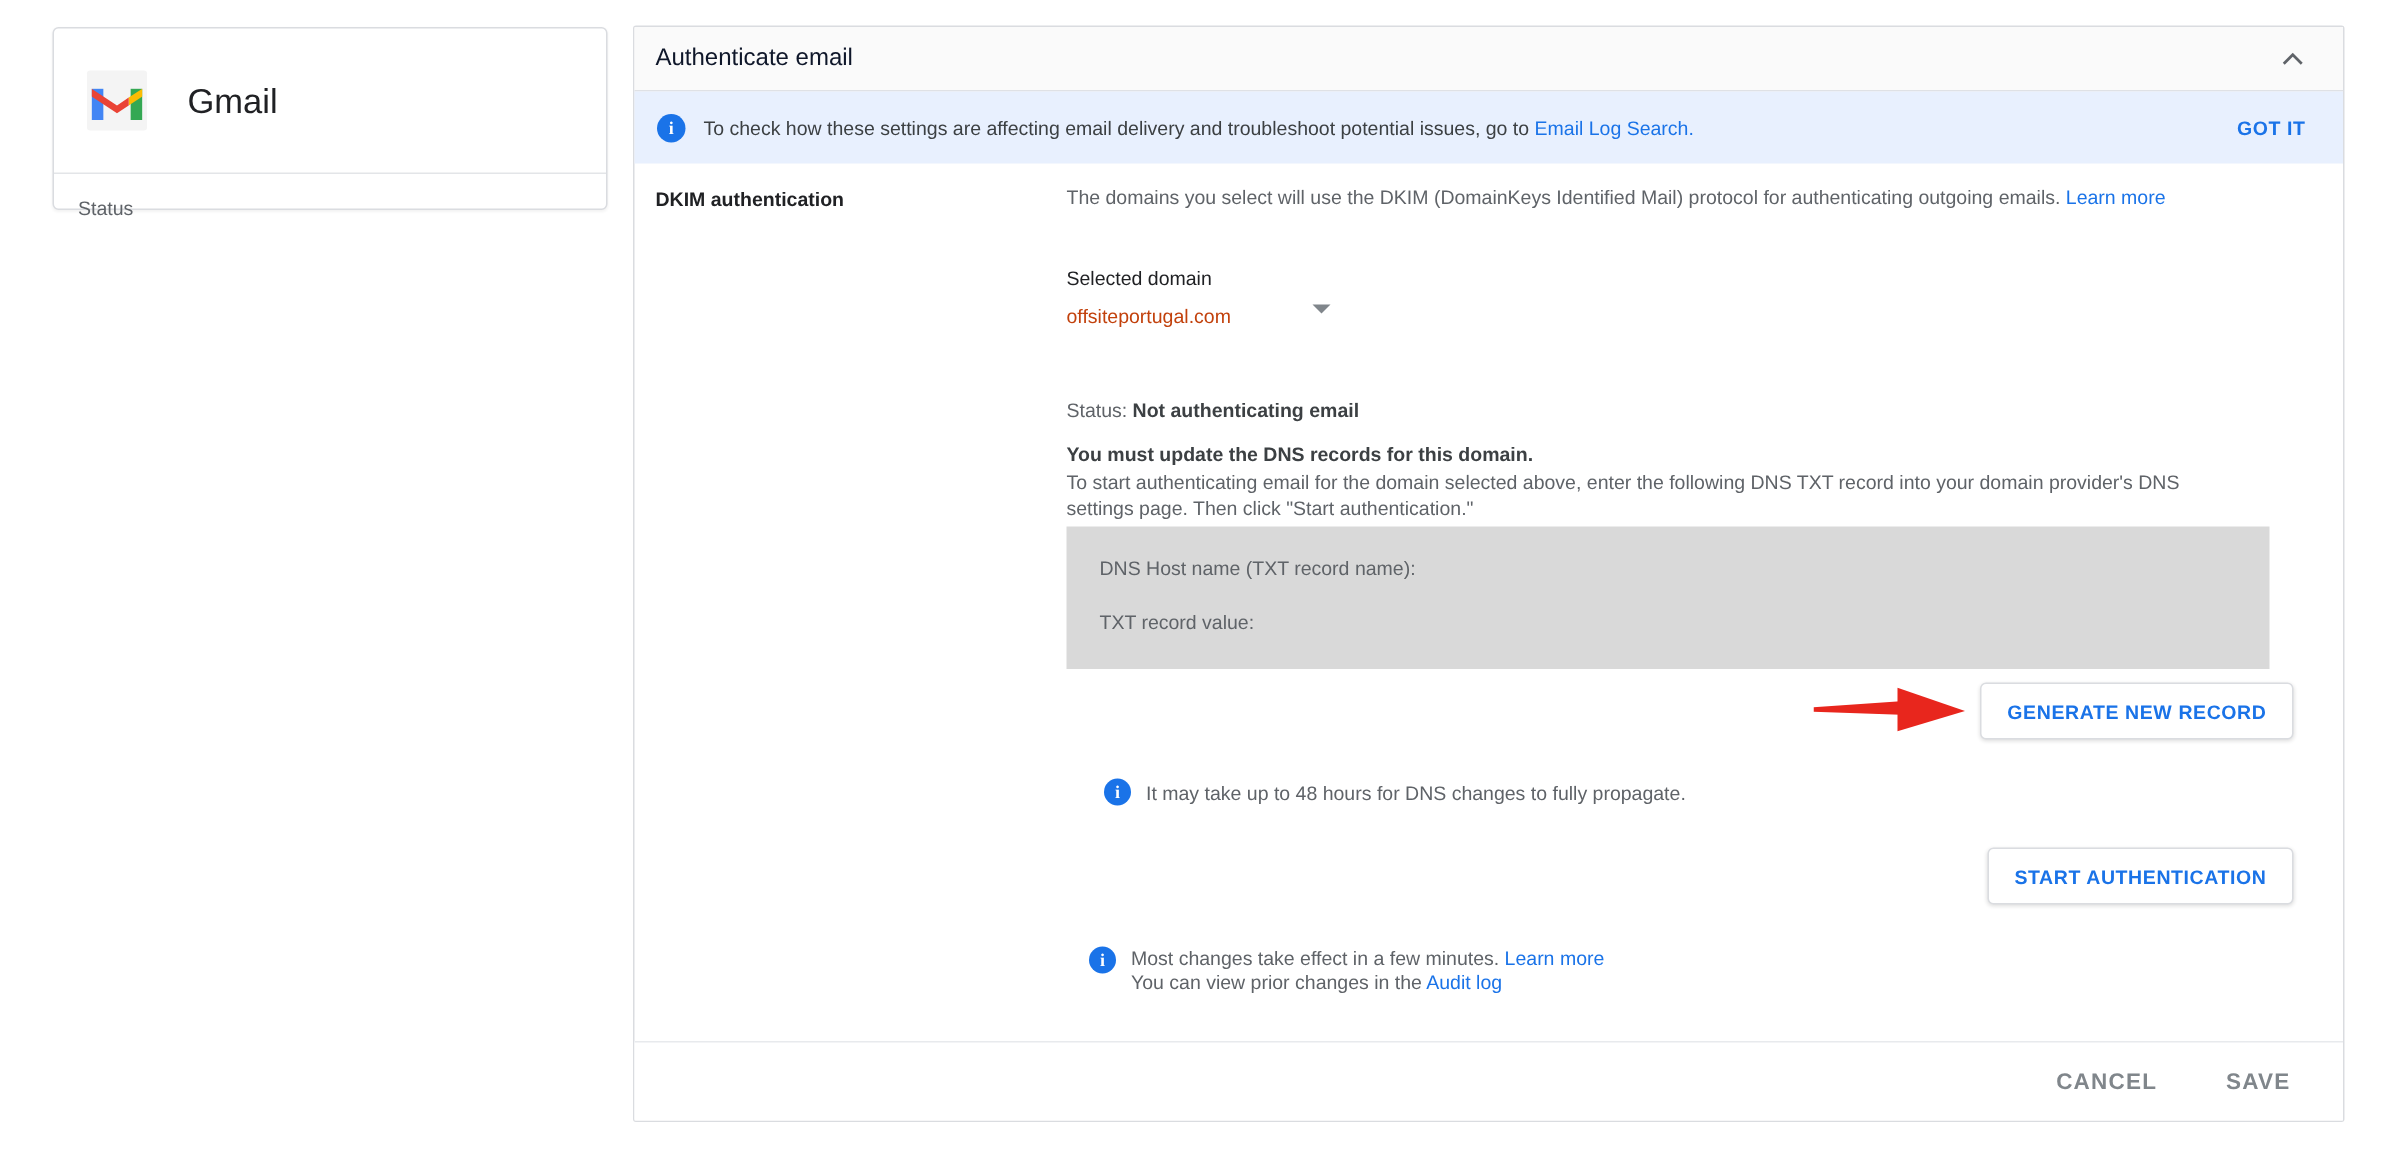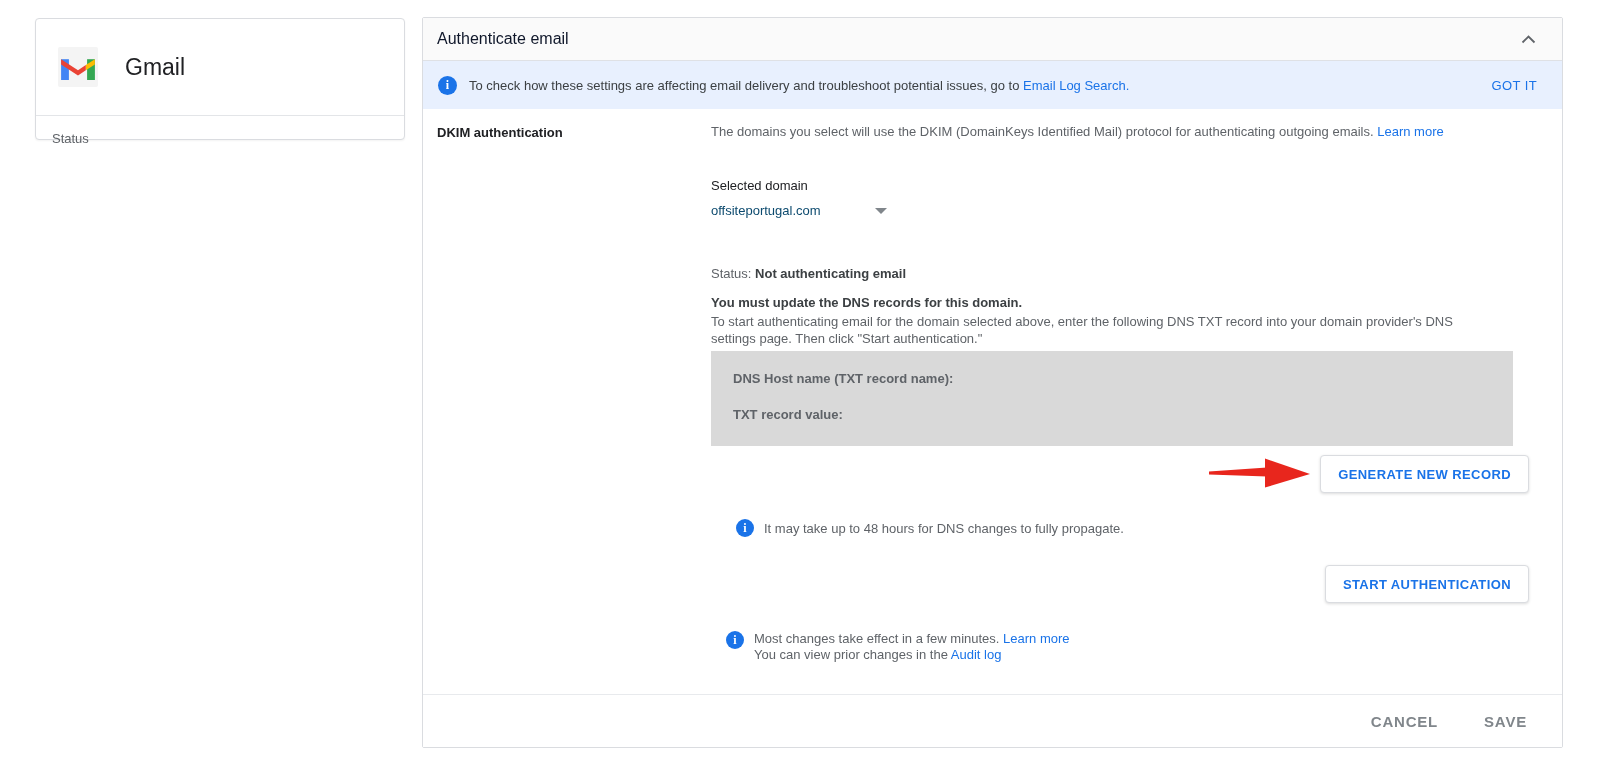--- a/index.html
+++ b/index.html
@@ -26,48 +26,48 @@
   .panel-header { height:43px; background:#fafafa; border-bottom:1px solid #dfe1e5;
     display:flex; align-items:center; padding:0 22px 0 14px; }
   .panel-title { font-size:16px; color:#0f172a; }
   .collapse-btn { margin-left:auto; background:none; border:none; cursor:pointer;
     display:flex; align-items:center; padding:4px; }
 
   .banner { height:48px; background:#e8f0fe; display:flex; align-items:center;
     padding:0 25px 0 15px; font-size:13px; color:#3c4043; }
   .banner-text { margin-left:12px; }
   a.link { color:#1a73e8; text-decoration:none; }
-  .got-it { margin-left:auto; color:#1a73e8; font-weight:normal; font-size:13px;
+  .got-it { margin-left:auto; color:#1a73e8; font-weight:bold; font-size:13px;
     letter-spacing:.4px; background:none; border:none; cursor:pointer; }
 
   .info-icon { flex:0 0 auto; width:18px; height:18px; border-radius:50%;
     background:#1a73e8; color:#fff; font-size:12px; font-weight:bold;
     display:flex; align-items:center; justify-content:center;
     font-family:"Liberation Serif", serif; }
   .banner .info-icon { width:19px; height:19px; }
 
   .content { display:flex; padding:14px 33px 0 14px; }
   .label-col { width:274px; }
   .setting-label { font-size:13px; font-weight:bold; color:#202124; padding-top:2px; }
   .main-col { flex:1; font-size:13px; color:#5f6368; }
 
   .desc { line-height:17px; }
   .sel-label { margin-top:38px; color:#202124; }
-  .domain-row { margin-top:10px; color:#0c4a6e; display:flex; align-items:center;
+  .domain-row { margin-top:10px; color:#c2410c; display:flex; 
     cursor:pointer; width:max-content;gap:44px; }
   .caret-down { width:0; height:0; border-left:6px solid transparent;
     border-right:6px solid transparent; border-top:6px solid #80868b; margin-left:10px; }
 
   .status-row { margin-top:48px; }
   .status-strong, .dns-warn { font-weight:bold; color:#3c4043; }
   .dns-warn { margin-top:13px; line-height:17px; }
   .dns-para { margin-top:2px; line-height:17px; max-width:790px; }
 
   .gray-box { margin-top:4px; width:802px; height:95px; background:#d9d9d9;
-    padding:20px 0 12px 22px;font-weight:bold; }
+    padding:20px 0 12px 22px; }
   .gray-box .row2 { margin-top:21px; }
 
   .btn-row { margin-top:9px; display:flex; justify-content:flex-end; align-items:center; }
   .g-btn { height:38px; padding:0 17px; background:#fff; border:1px solid #dadce0;
     border-radius:4px; color:#1a73e8; font-weight:bold; font-size:13px;
     letter-spacing:.4px; cursor:pointer; box-shadow:0 1px 3px rgba(0,0,0,.14);
     font-family:Liberation Sans, sans-serif; }
   .arrow-wrap { margin-right:7px; display:flex; align-items:center; }
 
   .note { margin-top:26px; display:flex; align-items:center; padding-left:25px;

